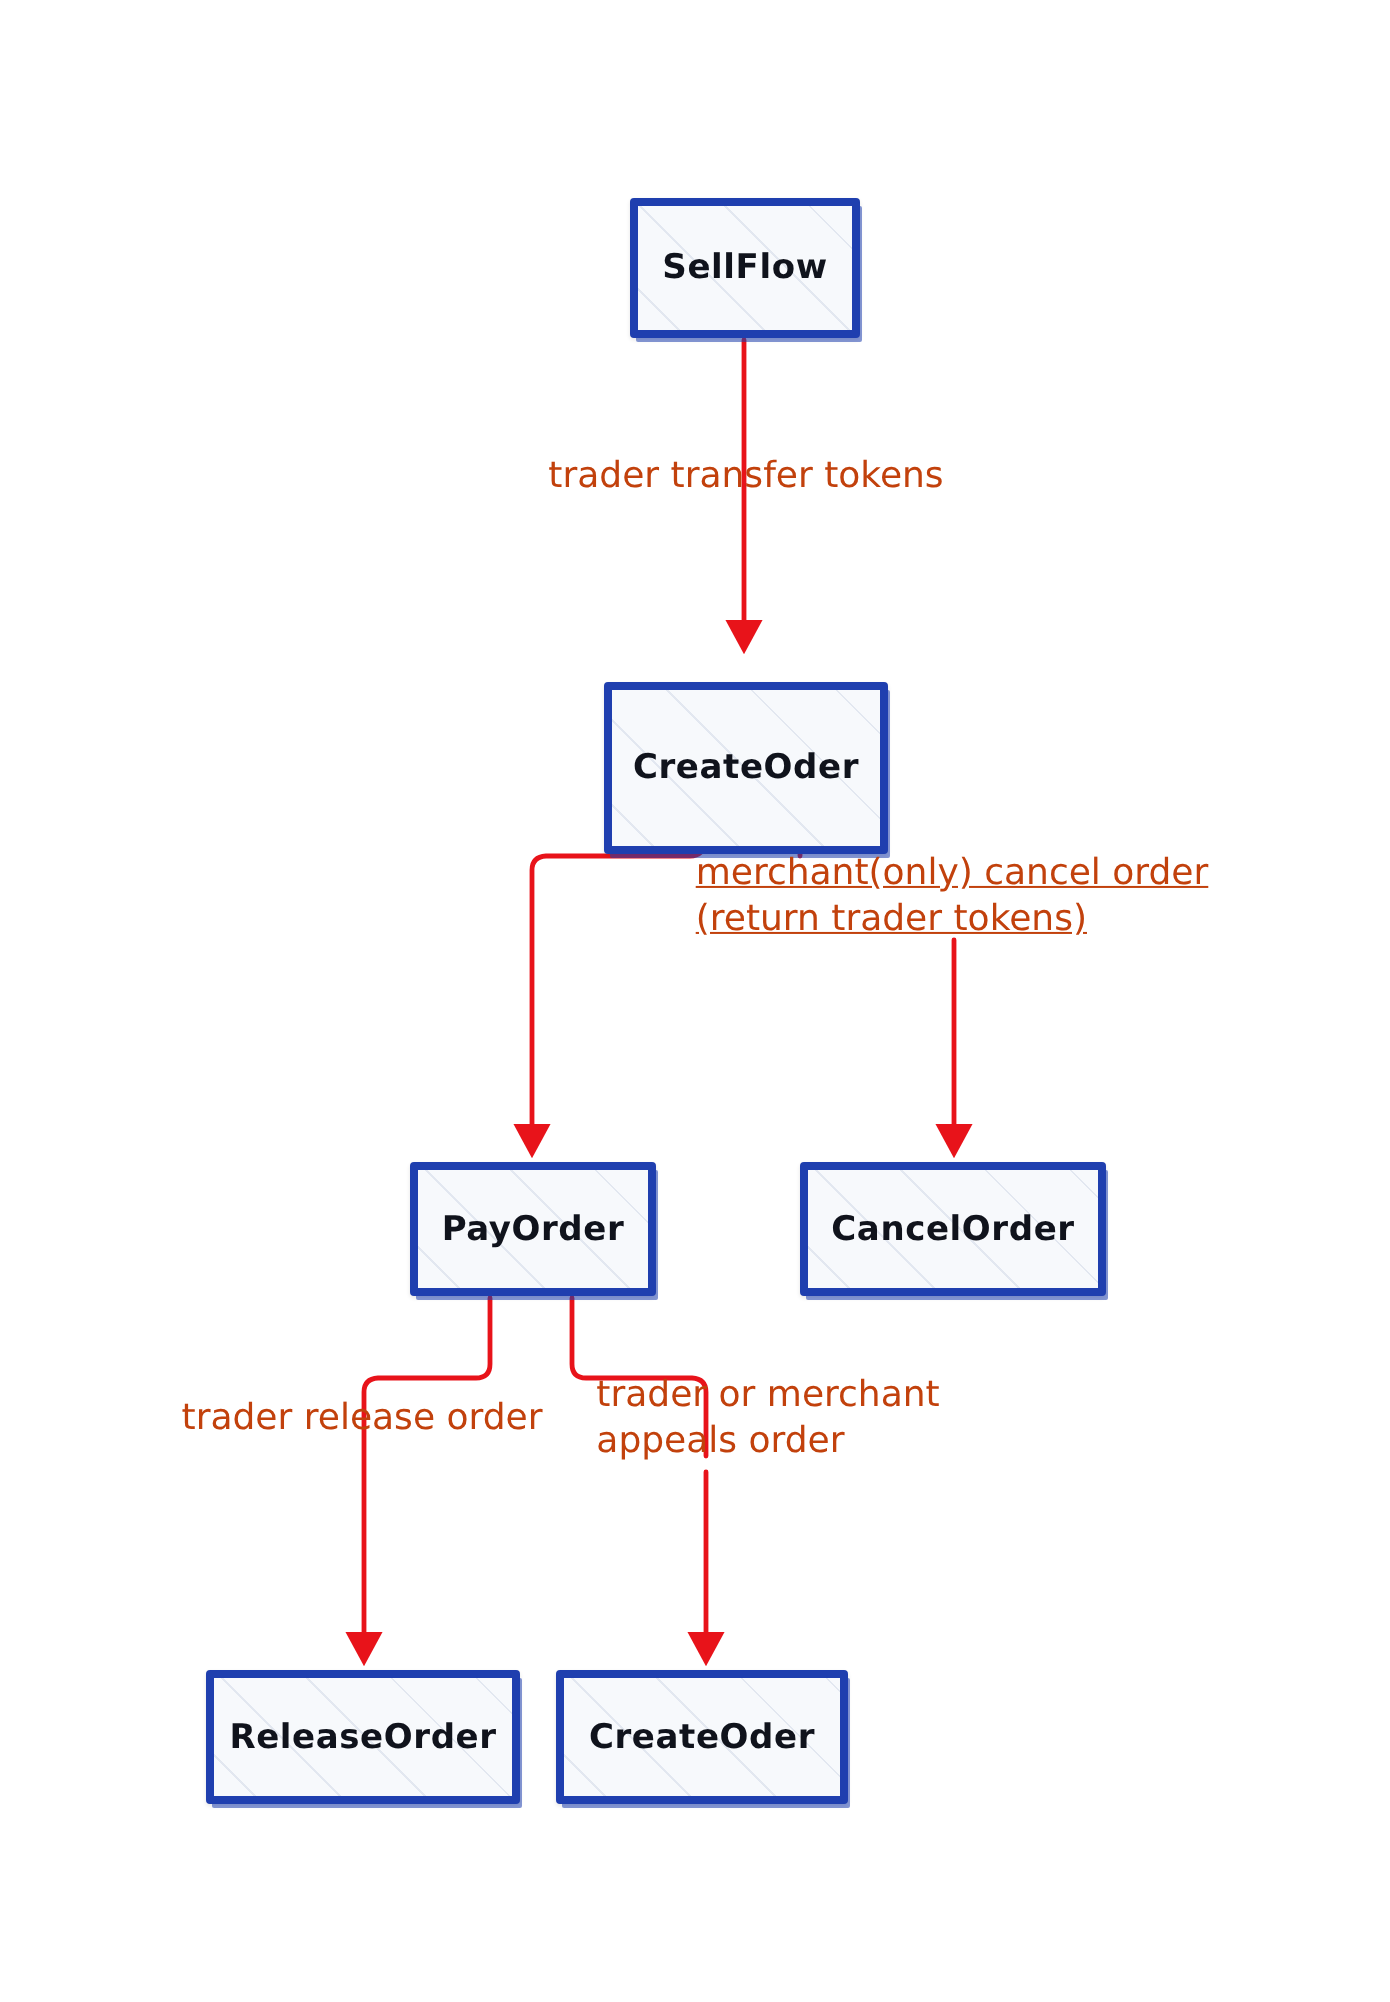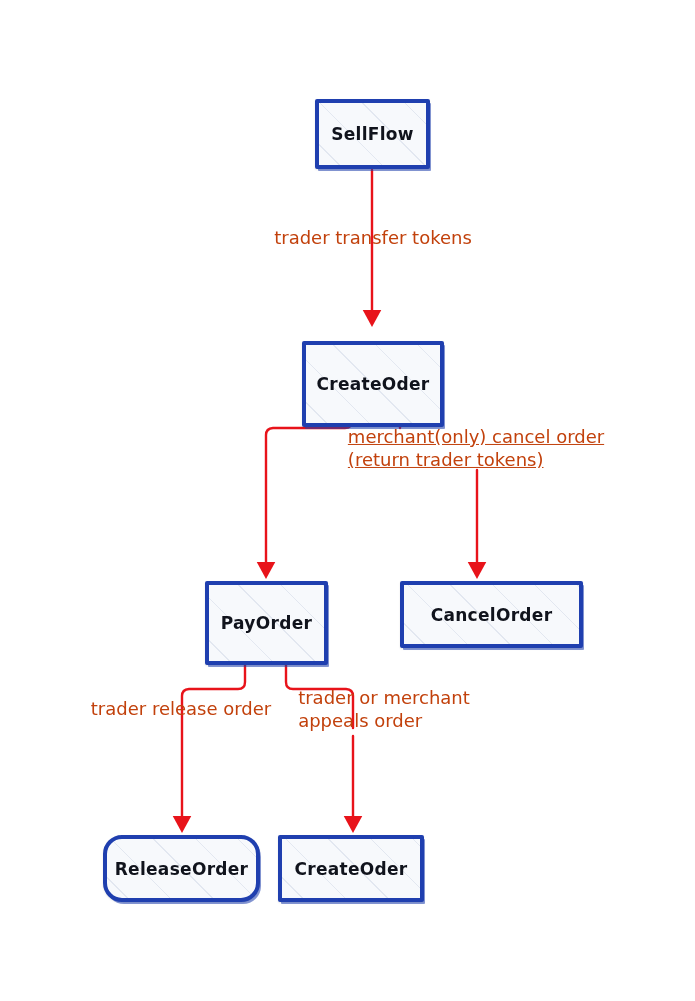--- a/index.html
+++ b/index.html
@@ -96,29 +96,29 @@
   </svg>
 
   <div class="node" style="left:315px; top:99px; width:115px; height:70px;">
     <span class="node-label">SellFlow</span>
   </div>
 
   <div class="node" style="left:302px; top:327px; width:142px; height:86px;margin-top:14px;">
     <span class="node-label">CreateOder</span>
   </div>
 
-  <div class="node" style="left:205px; top:581px; width:123px; height:84px;">
+  <div class="node" style="left:205px; top:581px; width:123px; height:67px;">
     <span class="node-label">PayOrder</span>
   </div>
 
-  <div class="node" style="left:400px; top:581px; width:183px; height:67px;">
+  <div class="node" style="left:400px; top:581px; width:153px; height:67px;">
     <span class="node-label">CancelOrder</span>
   </div>
 
-  <div class="node" style="left:103px; top:835px; width:157px; height:67px;border-radius:19px;">
+  <div class="node" style="left:103px; top:835px; width:157px; height:67px;">
     <span class="node-label">ReleaseOrder</span>
   </div>
 
   <div class="node" style="left:278px; top:835px; width:146px; height:67px;">
     <span class="node-label">CreateOder</span>
   </div>
 
   <div class="edge-label" style="left:373px; top:238px; transform:translate(-50%,-50%);">trader transfer tokens</div>
 
 

